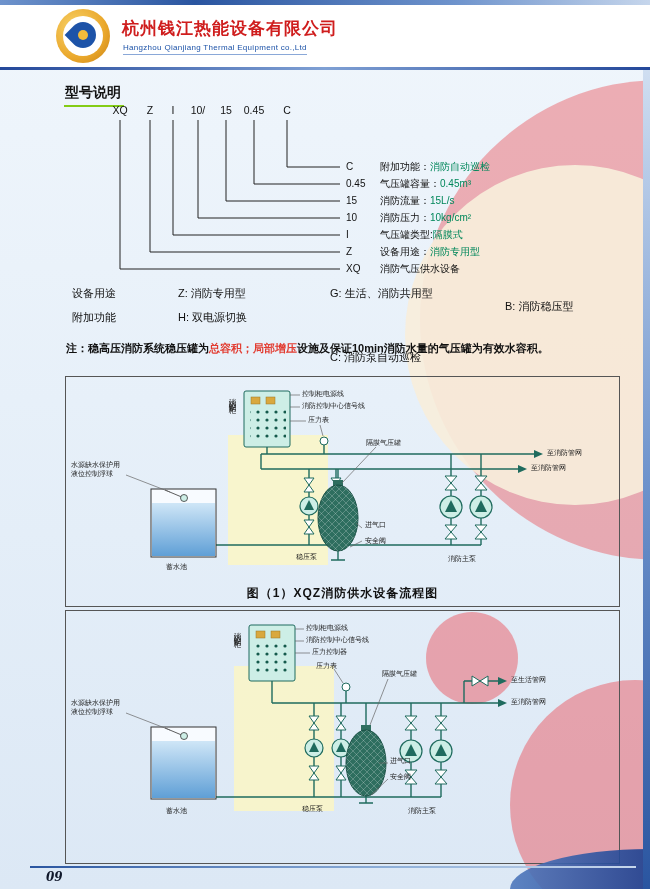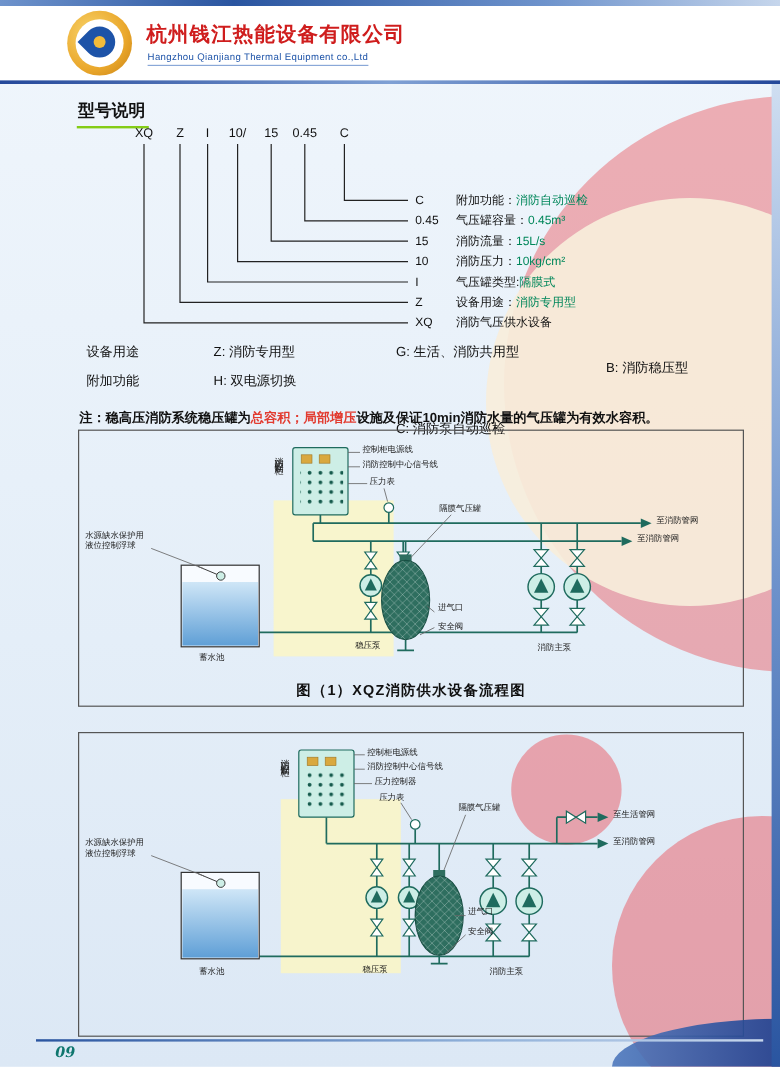--- a/index.html
+++ b/index.html
@@ -16,21 +16,21 @@
   
   .edge-top{position:absolute;top:0;left:0;right:0;height:5px;z-index:3;
             background:linear-gradient(90deg,#6e93cc,#2a55a0 30%,#6e93cc 70%,#c6d6ec);}
   .edge-right{position:absolute;top:70px;right:0;width:7px;bottom:0;z-index:3;
               background:linear-gradient(180deg,#cfdef1,#6e93cc 50%,#2a55a0);}
   .corner-br{position:absolute;right:0;bottom:0;width:140px;height:40px;z-index:2;
              background:linear-gradient(90deg,#4f79bd,#1b3f8f);border-top-left-radius:100% 100%;opacity:.9;}
   .footer-line{position:absolute;left:30px;right:14px;top:866px;height:2px;z-index:2;
                background:linear-gradient(90deg,#2a55a0,#8fb0d9 60%,#c6d6ec);}
   .page-number{position:absolute;left:46px;top:870px;z-index:3;font-family:"DejaVu Serif",serif;
-               font-style:italic;font-weight:bold;font-size:12px;color:#0f766e;}
+               font-style:italic;font-weight:bold;font-size:12px;color:#0f172a;}
   
   .header{position:absolute;top:5px;left:0;right:0;height:62px;background:#fff;z-index:2;}
   .header-rule{position:absolute;top:67px;left:0;right:0;height:3px;z-index:2;
                background:linear-gradient(90deg,#24489a,#7fa0d4 50%,#24489a);}
   .logo{position:absolute;left:56px;top:4px;width:54px;height:54px;border-radius:50%;
         background:radial-gradient(circle at 35% 35%,#f8d36a,#eaa82c 60%,#c77f12);
         display:flex;align-items:center;justify-content:center;}
   .logo-inner{width:40px;height:40px;border-radius:50%;background:#fff;position:relative;overflow:hidden;}
   .logo-swirl{position:absolute;left:7px;top:6px;width:26px;height:26px;border-radius:50% 50% 50% 0;
               background:#1d53a8;transform:rotate(45deg);}
@@ -46,21 +46,21 @@
   
   .content{position:absolute;inset:0;z-index:1;}
   .section-title{position:absolute;left:64px;top:84px;font-size:14px;font-weight:bold;
                  border-bottom:2px solid #84cc16;padding:0 3px 3px 1px;margin:0;}
   .model-svg{position:absolute;left:58px;top:100px;}
   .model-svg .val{fill:#00875a;}
   .usage-item{position:absolute;font-size:11px;white-space:nowrap;}
   .note{position:absolute;left:66px;top:341px;font-size:11px;width:570px;margin:0;white-space:nowrap;font-weight:bold;}
   .note .red{color:#e23b30;}
   .diagram-box{position:absolute;left:65px;width:553px;border:1px solid #555;background:transparent;}
-  #d1{top:358px;height:229px;text-decoration:underline;}
+  #d1{top:376px;height:229px;text-decoration:underline;}
   #d2{top:610px;height:252px;}
   .diagram-box svg{position:absolute;left:0;top:0;}
   .dlabel{position:absolute;font-size:7px;color:#1a1a1a;line-height:1.25;white-space:nowrap;}
   .dlabel.multiline{white-space:pre-line;}
   .vlabel{position:absolute;font-size:7.5px;color:#1a1a1a;writing-mode:vertical-rl;
           text-orientation:upright;letter-spacing:2px;}
   .caption{position:absolute;left:0;right:0;bottom:4px;text-align:center;font-size:12px;
            font-weight:bold;letter-spacing:1px;color:#111;}
 </style>
 </head>

